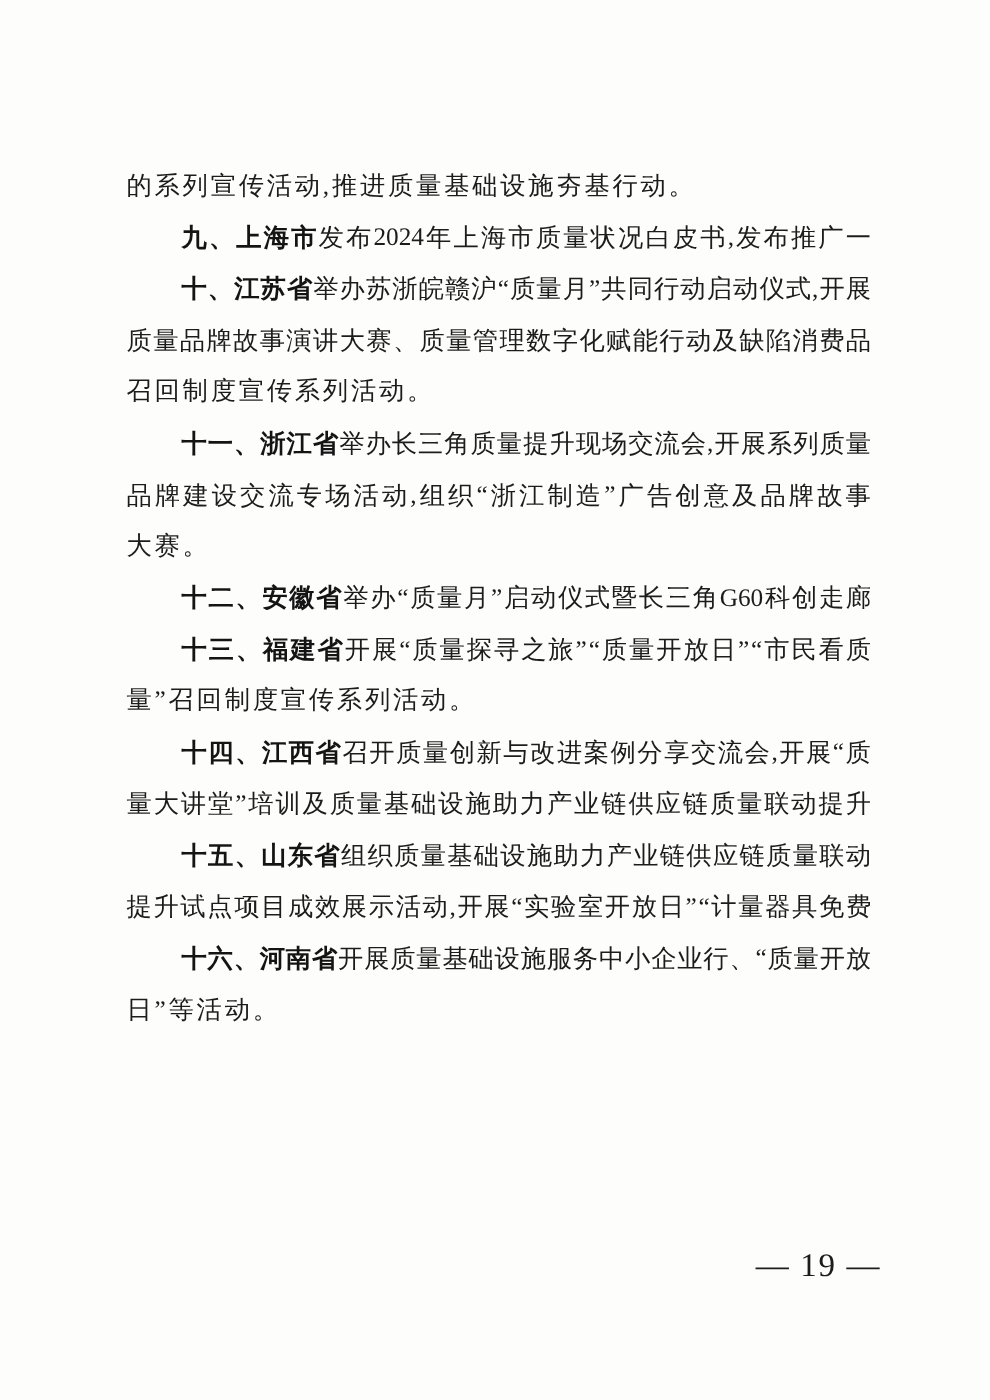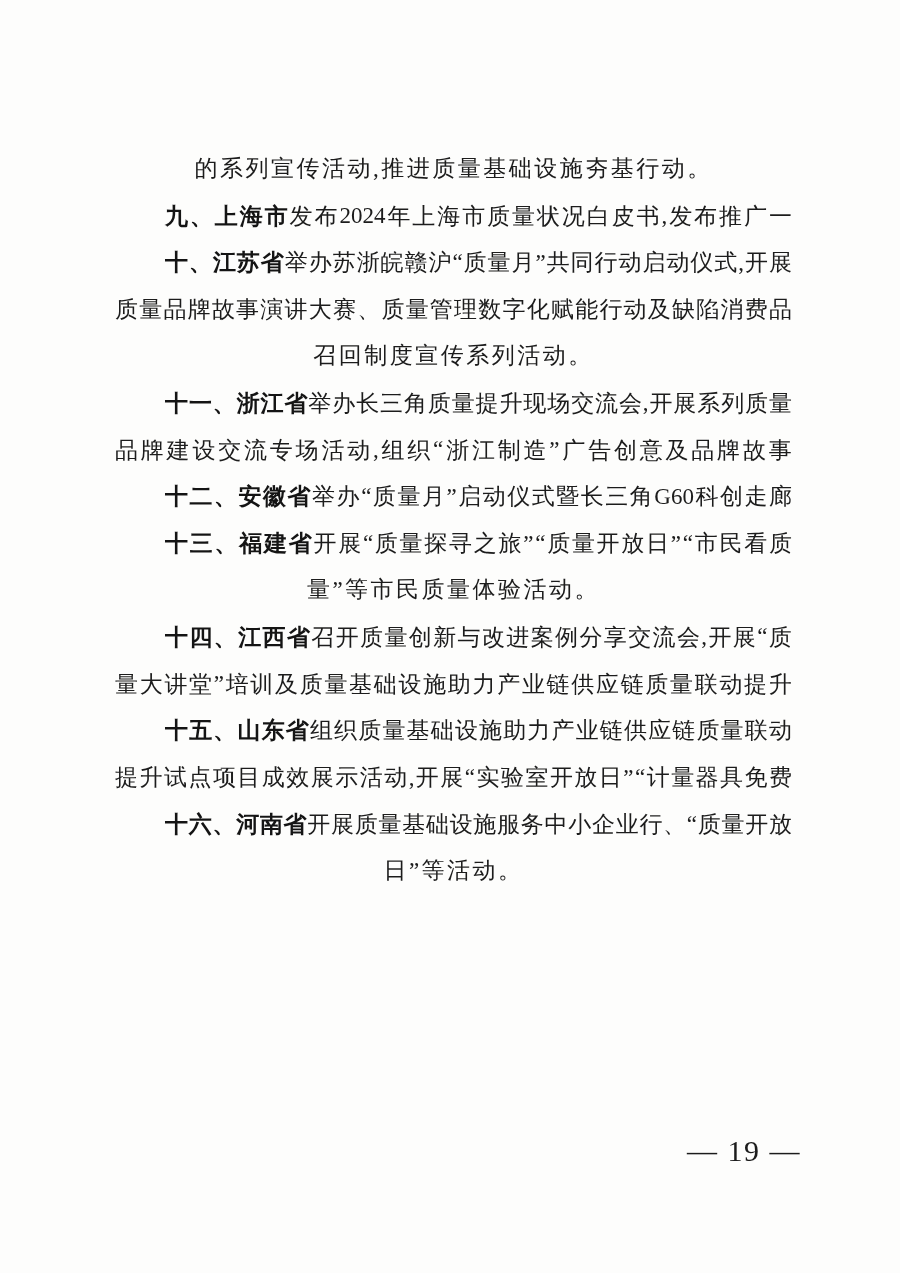--- a/index.html
+++ b/index.html
@@ -18,21 +18,20 @@
   }
   .content {
     position: absolute;
     left: 115px;
     top: 146px;
     width: 677px;
   }
   .line {
     height: 46.8px;
     font-size: 23px;
-    text-align: center;
   }
   
   .line.justify {
     display: flex;
     justify-content: space-between;
     align-items: center;
   }
   
   .line:not(.justify) {
     line-height: 46.8px;
@@ -206,20 +205,21 @@
         <span class="tk">广</span>
         <span class="tk">告</span>
         <span class="tk">创</span>
         <span class="tk">意</span>
         <span class="tk">及</span>
         <span class="tk">品</span>
         <span class="tk">牌</span>
         <span class="tk">故</span>
         <span class="tk">事</span>
       </div>
+      <div class="line"><span>大赛。</span></div>
       <div class="line justify indent">
         <span class="tk lead">十</span>
         <span class="tk lead">二</span>
         <span class="tk lead">、</span>
         <span class="tk lead">安</span>
         <span class="tk lead">徽</span>
         <span class="tk lead">省</span>
         <span class="tk">举</span>
         <span class="tk">办</span>
         <span class="tk">“</span>
@@ -264,21 +264,21 @@
         <span class="tk">开</span>
         <span class="tk">放</span>
         <span class="tk">日</span>
         <span class="tk">”</span>
         <span class="tk">“</span>
         <span class="tk">市</span>
         <span class="tk">民</span>
         <span class="tk">看</span>
         <span class="tk">质</span>
       </div>
-      <div class="line"><span>量”等市民质量体验活动。</span></div>
+      <div class="line"><span>量”召回制度宣传系列活动。</span></div>
       <div class="line justify indent">
         <span class="tk lead">十</span>
         <span class="tk lead">四</span>
         <span class="tk lead">、</span>
         <span class="tk lead">江</span>
         <span class="tk lead">西</span>
         <span class="tk lead">省</span>
         <span class="tk">召</span>
         <span class="tk">开</span>
         <span class="tk">质</span>

